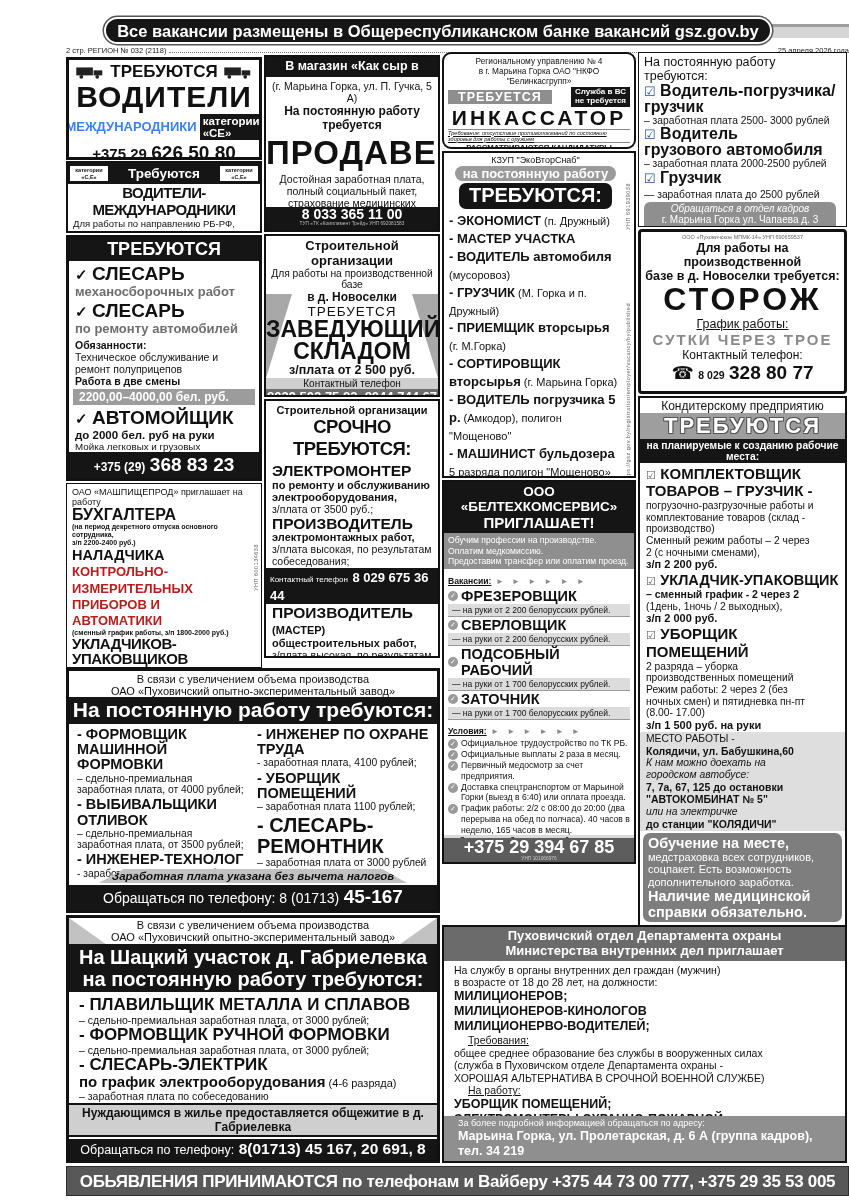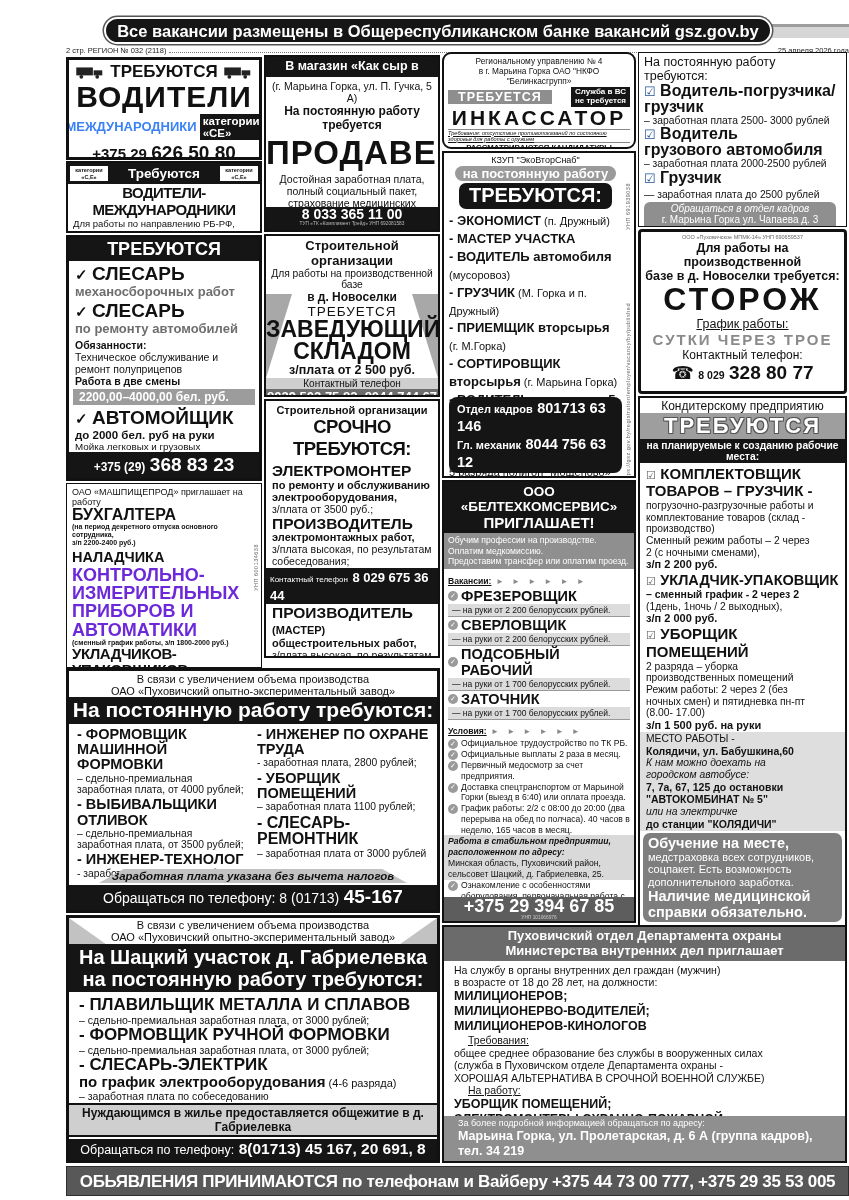--- a/index.html
+++ b/index.html
@@ -98,21 +98,21 @@
       <span class="b" style="font-size:12px">+375 (29)</span>
       <span class="b" style="font-size:19px">368 83 23</span>
     </div>
   </div>
 
   <div class="ad" style="left:66px;top:483px;width:196px;height:185px;border-width:1px;padding:3px 14px 2px 5px">
     <div style="font-size:9px">ОАО «МАШПИЩЕПРОД» приглашает на работу</div>
     <div class="b" style="font-size:16px;line-height:1">БУХГАЛТЕРА</div>
     <div class="b" style="font-size:7px;line-height:1.15">(на период декретного отпуска основного сотрудника,</div>
     <div class="b" style="font-size:7px;line-height:1.15">з/п 2200-2400 руб.)</div>
-    <div style="line-height:1.02"><span class="b" style="font-size:14.5px">НАЛАДЧИКА</span><span class="b" style="font-size:18px;color:#6d28d9"> КОНТРОЛЬНО-ИЗМЕРИТЕЛЬНЫХ ПРИБОРОВ И АВТОМАТИКИ</span></div>
+    <div style="line-height:1.02"><span class="b" style="font-size:14.5px">НАЛАДЧИКА</span><span class="b" style="font-size:13px;color:#b91c1c"> КОНТРОЛЬНО-ИЗМЕРИТЕЛЬНЫХ ПРИБОРОВ И АВТОМАТИКИ</span></div>
     <div class="b" style="font-size:7px">(сменный график работы, з/п 1800-2000 руб.)</div>
     <div class="b" style="font-size:15px;line-height:1.05;letter-spacing:-.4px">УКЛАДЧИКОВ-УПАКОВЩИКОВ</div>
     <div class="b" style="font-size:7px">(сменный график работы, з/п от 1500 руб.)</div>
     <div style="font-size:7.3px">Стабильная заработная плата 2 раза в месяц</div>
     <div style="font-size:7.3px">Полный социальный пакет</div>
 
     <div class="vtext" style="right:2px;top:60px">УНП 600134638</div>
   </div>
 
   <div class="ad" style="left:264px;top:55px;width:176px;height:177px">
@@ -187,29 +187,25 @@
     <div style="line-height:1.12;margin-top:1px">
       <div><span class="b" style="font-size:13px">- ЭКОНОМИСТ</span><span style="font-size:11px"> (п. Дружный)</span></div>
       <div><span class="b" style="font-size:13px">- МАСТЕР УЧАСТКА</span><span style="font-size:11px"></span></div>
       <div><span class="b" style="font-size:13px">- ВОДИТЕЛЬ автомобиля</span><span style="font-size:11px"> (мусоровоз)</span></div>
       <div><span class="b" style="font-size:13px">- ГРУЗЧИК</span><span style="font-size:11px"> (М. Горка и п. Дружный)</span></div>
       <div><span class="b" style="font-size:13px">- ПРИЕМЩИК вторсырья</span><span style="font-size:11px"> (г. М.Горка)</span></div>
       <div><span class="b" style="font-size:13px">- СОРТИРОВЩИК вторсырья</span><span style="font-size:11px"> (г. Марьина Горка)</span></div>
       <div><span class="b" style="font-size:13px">- ВОДИТЕЛЬ погрузчика 5 р.</span><span style="font-size:11px"> (Амкодор), полигон "Мощеново"</span></div>
       <div><span class="b" style="font-size:13px">- МАШИНИСТ бульдозера</span><span style="font-size:11px"> 5 разряда полигон "Мощеново»</span></div>
     </div>
-    <div class="kb" style="position:absolute;bottom:3px;left:5px;right:12px;border-radius:8px;padding:2px 8px">
-      <div><span class="b" style="font-size:11px">Отдел кадров</span> <span class="b" style="font-size:14.5px">801713 63 146</span></div>
-      <div><span class="b" style="font-size:11px">Гл. механик</span> <span class="b" style="font-size:14.5px">8044 756 63 12</span></div>
-    </div>
     <div class="vtext" style="right:3px;top:30px">УНП 691939038</div>
     <div class="vtext" style="right:3px;top:150px">https://gsz.gov.by/registration/employer/vacancy/by/published</div>
   </div>
 
-  <div class="ad" style="left:442px;top:480px;width:194px;height:443px">
+  <div class="ad" style="left:442px;top:480px;width:194px;height:384px">
     <div class="kb c" style="padding:2px 0">
       <div class="b" style="font-size:13.5px">ООО «БЕЛТЕХКОМСЕРВИС»</div>
       <div class="b" style="font-size:15px">ПРИГЛАШАЕТ!</div>
     </div>
     <div style="background:#8f8f8f;color:#fff;font-size:8.6px;padding:2px 4px;line-height:1.25">
       <div>Обучим профессии на производстве.</div>
       <div>Оплатим медкомиссию.</div>
       <div>Предоставим трансфер или оплатим проезд.</div>
     </div>
     <div style="padding:1px 4px 0"><span class="b u" style="font-size:8.6px">Вакансии:</span> <span class="arrows">► ► ► ► ► ►</span></div>
@@ -366,24 +362,24 @@
       <div style="flex:1">
         <div class="b" style="font-size:14.5px;line-height:1.05">- ФОРМОВЩИК МАШИННОЙ ФОРМОВКИ</div>
         <div style="font-size:10.3px;line-height:1.1">– сдельно-премиальная заработная плата, от 4000 рублей;</div>
         <div class="b" style="font-size:14.5px;line-height:1.05;margin-top:2px">- ВЫБИВАЛЬЩИКИ ОТЛИВОК</div>
         <div style="font-size:10.3px;line-height:1.1">– сдельно-премиальная заработная плата, от 3500 рублей;</div>
         <div class="b" style="font-size:14.5px;line-height:1.05;margin-top:2px">- ИНЖЕНЕР-ТЕХНОЛОГ</div>
         <div style="font-size:10.3px;line-height:1.1">- заработная плата, 3000 рублей;</div>
       </div>
       <div style="flex:1">
         <div class="b" style="font-size:14.5px;line-height:1.05">- ИНЖЕНЕР ПО ОХРАНЕ ТРУДА</div>
-        <div style="font-size:10.3px;line-height:1.1">- заработная плата, 2800 рублей;</div>
+        <div style="font-size:10.3px;line-height:1.1">- заработная плата, 4100 рублей;</div>
         <div class="b" style="font-size:14.5px;line-height:1.05;margin-top:2px">- УБОРЩИК ПОМЕЩЕНИЙ</div>
         <div style="font-size:10.3px;line-height:1.1">– заработная плата  1100 рублей;</div>
-        <div class="b" style="font-size:16px;line-height:1.05;margin-top:2px">- СЛЕСАРЬ-РЕМОНТНИК</div>
+        <div class="b" style="font-size:20px;line-height:1.05;margin-top:2px">- СЛЕСАРЬ-РЕМОНТНИК</div>
         <div style="font-size:10.3px;line-height:1.1">– заработная плата  от 3000 рублей</div>
       </div>
     </div>
     <div class="c b i" style="position:absolute;bottom:27px;left:30px;right:30px;background:#c2c2c2;font-size:11.5px;clip-path:polygon(8% 0,92% 0,100% 100%,0 100%);padding:1px 0">Заработная плата указана без вычета налогов</div>
     <div class="kb c" style="position:absolute;bottom:0;left:0;right:0;height:25px;line-height:24px">
       <span style="font-size:14px">Обращаться по телефону: 8 (01713)</span>
       <span class="b" style="font-size:19px">45-167</span>
     </div>
   </div>
 
@@ -416,22 +412,22 @@
 
   <div class="ad" style="left:442px;top:925px;width:405px;height:238px">
     <div class="c b" style="background:#6b6b6b;color:#fff;font-size:13px;line-height:1.15;padding:2px 0">
       <div>Пуховичский отдел Департамента охраны</div>
       <div>Министерства внутренних дел приглашает</div>
     </div>
     <div style="padding:3px 10px 0;line-height:1.2">
       <div style="font-size:10.5px">На службу в органы внутренних дел граждан (мужчин)</div>
       <div style="font-size:10.5px">в возрасте от 18 до 28 лет, на должности:</div>
       <div class="b" style="font-size:12.5px">МИЛИЦИОНЕРОВ;</div>
+      <div class="b" style="font-size:12.5px">МИЛИЦИОНЕРОВ-КИНОЛОГОВ</div>
       <div class="b" style="font-size:12.5px">МИЛИЦИОНЕРВО-ВОДИТЕЛЕЙ;</div>
-      <div class="b" style="font-size:12.5px">МИЛИЦИОНЕРОВ-КИНОЛОГОВ</div>
       <div class="u" style="font-size:10.5px;padding-left:14px">Требования:</div>
       <div style="font-size:10.5px">общее среднее образование без службы в вооруженных силах</div>
       <div style="font-size:10.5px">(служба в Пуховичском отделе Департамента охраны -</div>
       <div style="font-size:10.5px">ХОРОШАЯ АЛЬТЕРНАТИВА В СРОЧНОЙ ВОЕННОЙ СЛУЖБЕ)</div>
       <div class="u" style="font-size:10.5px;padding-left:14px">На работу:</div>
       <div class="b" style="font-size:12.5px">УБОРЩИК ПОМЕЩЕНИЙ;</div>
       <div class="b" style="font-size:12.5px">ЭЛЕКТРОМОНТЕРЫ ОХРАННО-ПОЖАРНОЙ СИГНАЛИЗАЦИИ;</div>
       <div class="b" style="font-size:12.5px;display:inline-block">ДЕЖУРНЫЙ ПУЛЬТА УПРАВЛЕНИЯ</div>
       <span class="tiny" style="float:right;margin-top:8px">УНП 600125676</span>
     </div>

